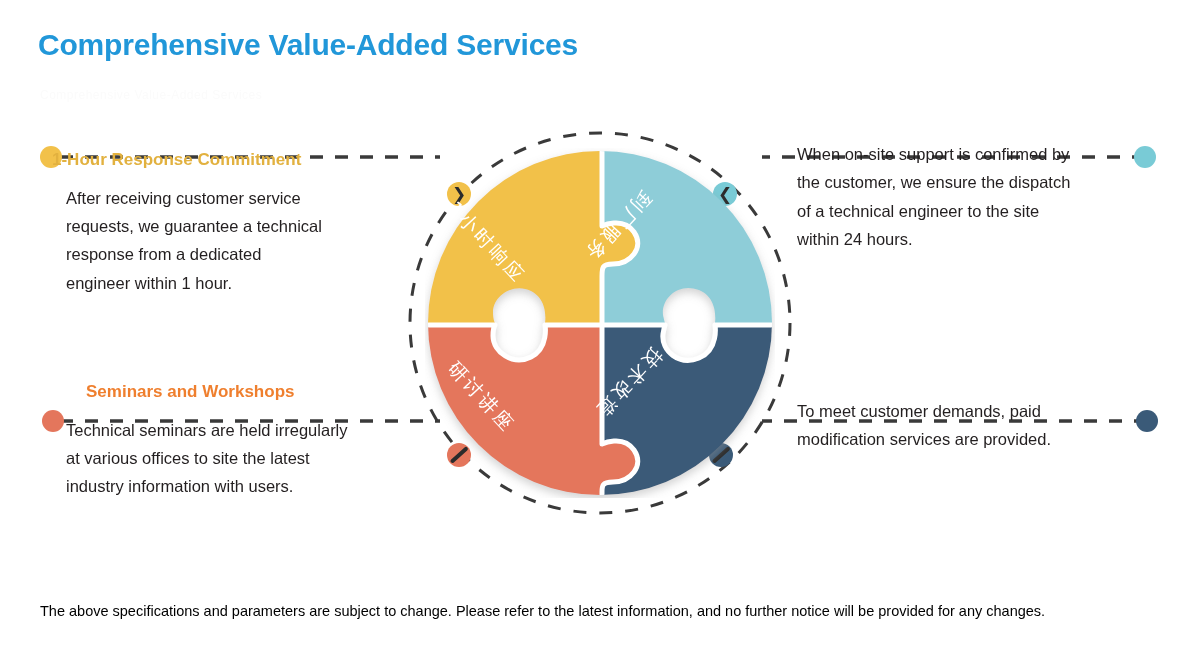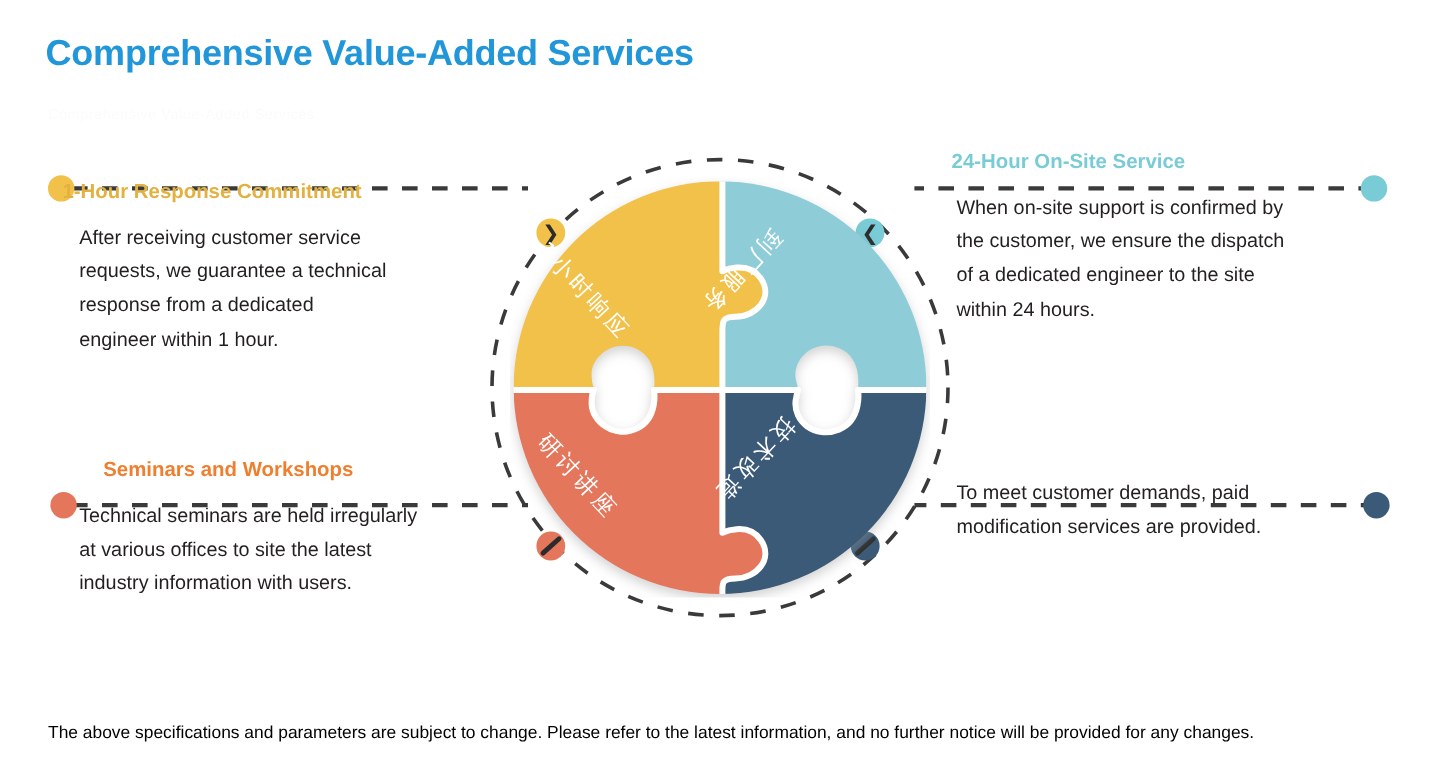--- a/index.html
+++ b/index.html
@@ -290,25 +290,24 @@
     <div class="quad-heading" style="color:#e2b13f">1-Hour Response Commitment</div>
     <div class="quad-body">
       <span>After receiving customer service</span>
       <span>requests, we guarantee a technical</span>
       <span>response from a dedicated</span>
       <span>engineer within 1 hour.</span>
     </div>
   </div>
 
   <div class="quad" id="quad-tr">
-    <div class="quad-heading" style="color:#79cbd6">24-Hour On-Site Service</div>
     <div class="quad-body">
       <span>When on-site support is confirmed by</span>
       <span>the customer, we ensure the dispatch</span>
-      <span>of a dedicated engineer to the site</span>
+      <span>of a technical engineer to the site</span>
       <span>within 24 hours.</span>
     </div>
   </div>
 
   <div class="quad" id="quad-bl">
     <div class="quad-heading" style="color:#ef7f2e">Seminars and Workshops</div>
     <div class="quad-body">
       <span>Technical seminars are held irregularly</span>
       <span>at various offices to site the latest</span>
       <span>industry information with users.</span>

